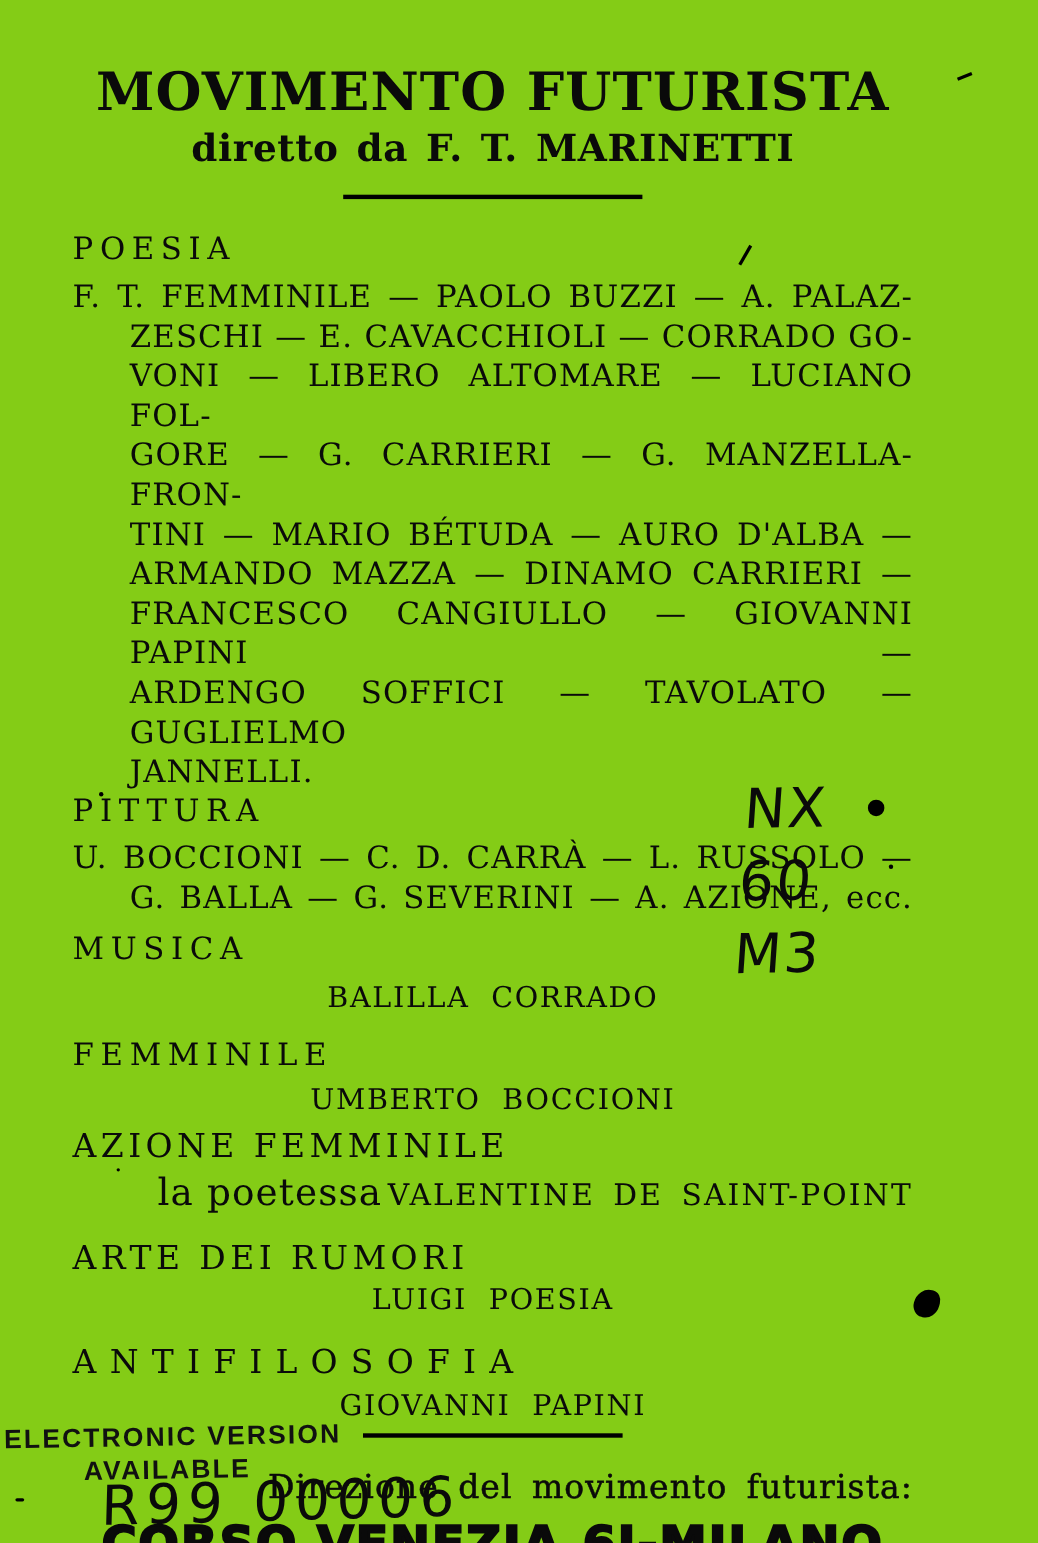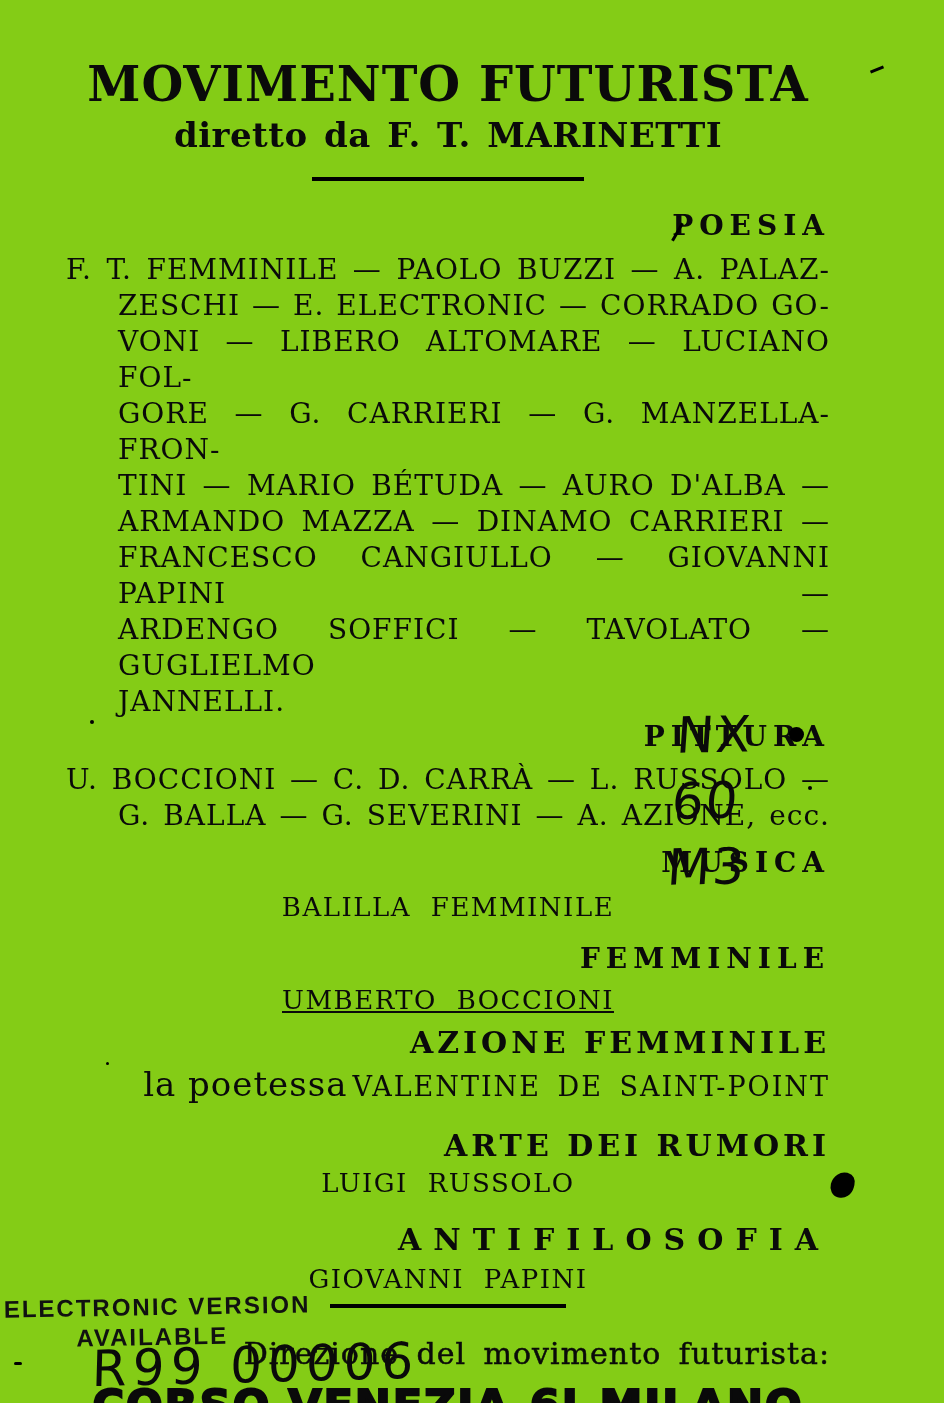--- a/index.html
+++ b/index.html
@@ -25,22 +25,22 @@
     margin:4px 0 0 0;
     font-size:34px;line-height:1.15;
     font-weight:700;letter-spacing:0.5px;word-spacing:4px;
     text-align:center;
   }
   .rule{height:4px;background:#000;border:0;}
   .rule1{width:272px;margin:22px auto 0 auto;}
   .rule2{width:236px;margin:10px auto 0 auto;}
   
   .h-sec{
-    margin:0;text-align:right;
-    font-weight:700;font-size:28px;line-height:1.2;
+    margin:0;text-align:left;
+    font-weight:400;font-size:28px;line-height:1.2;
     letter-spacing:6px;
   }
   .h-poesia{margin-top:28px;}
   .h-pittura{margin-top:0px;}
   .h-musica{margin-top:12px;}
   .h-scultura{margin-top:20px;}
   .h-azione{margin-top:10px;font-size:30px;letter-spacing:4px;}
   .h-arte{margin-top:16px;font-size:30px;letter-spacing:4px;}
   .h-anti{margin-top:24px;font-size:30px;letter-spacing:12px;}
   
@@ -53,21 +53,21 @@
   }
   .indent{margin-left:52px;}
   .nolast{text-align-last:left;}
   .pittura-list{margin-top:8px;}
   
   .cname{
     margin-top:12px;text-align:center;
     font-size:26px;line-height:30px;
     letter-spacing:1.5px;word-spacing:10px;
   }
-  .cname-umberto{margin-top:10px;text-decoration:underline;}
+  .cname-umberto{margin-top:10px;}
   .cname-luigi{margin-top:4px;}
   .cname-papini{margin-top:6px;}
   .lead-line{
     margin-top:2px;text-align:right;line-height:42px;white-space:nowrap;
   }
   .lead{font-size:34px;letter-spacing:1px;}
   .lead-name{font-size:27px;letter-spacing:2px;word-spacing:6px;}
   
   .direzione{
     margin-top:26px;text-align:right;
@@ -139,50 +139,50 @@
 
   <div class="content">
 
     <h1 class="title">MOVIMENTO FUTURISTA</h1>
     <h2 class="subtitle">diretto da F. T. MARINETTI</h2>
     <div class="rule rule1"></div>
 
     <h3 class="h-sec h-poesia">POESIA</h3>
     <div class="namelist">
       <div class="nl">F. T. FEMMINILE — PAOLO BUZZI — A. PALAZ-</div>
-      <div class="nl indent">ZESCHI — E. ELECTRONIC — CORRADO GO-</div>
+      <div class="nl indent">ZESCHI — E. CAVACCHIOLI — CORRADO GO-</div>
       <div class="nl indent">VONI — LIBERO ALTOMARE — LUCIANO FOL-</div>
       <div class="nl indent">GORE — G. CARRIERI — G. MANZELLA-FRON-</div>
       <div class="nl indent">TINI — MARIO BÉTUDA — AURO D'ALBA —</div>
       <div class="nl indent">ARMANDO MAZZA — DINAMO CARRIERI —</div>
       <div class="nl indent">FRANCESCO CANGIULLO — GIOVANNI PAPINI —</div>
       <div class="nl indent">ARDENGO SOFFICI — TAVOLATO — GUGLIELMO</div>
       <div class="nl indent nolast">JANNELLI.</div>
     </div>
 
     <h3 class="h-sec h-pittura">PITTURA</h3>
     <div class="namelist pittura-list">
       <div class="nl">U. BOCCIONI — C. D. CARRÀ — L. RUSSOLO —</div>
       <div class="nl indent">G. BALLA — G. SEVERINI — A. AZIONE, ecc.</div>
     </div>
 
     <h3 class="h-sec h-musica">MUSICA</h3>
-    <div class="cname">BALILLA FEMMINILE</div>
+    <div class="cname">BALILLA CORRADO</div>
 
     <h3 class="h-sec h-scultura">FEMMINILE</h3>
     <div class="cname cname-umberto">UMBERTO BOCCIONI</div>
 
     <h3 class="h-sec h-azione">AZIONE FEMMINILE</h3>
     <div class="lead-line">
       <span class="lead">la poetessa</span>
       <span class="lead-name">VALENTINE DE SAINT-POINT</span>
     </div>
 
     <h3 class="h-sec h-arte">ARTE DEI RUMORI</h3>
-    <div class="cname cname-luigi">LUIGI RUSSOLO</div>
+    <div class="cname cname-luigi">LUIGI POESIA</div>
 
     <h3 class="h-sec h-anti">ANTIFILOSOFIA</h3>
     <div class="cname cname-papini">GIOVANNI PAPINI</div>
 
     <div class="rule rule2"></div>
 
     <div class="direzione">Direzione del movimento futurista:</div>
     <div class="address">CORSO VENEZIA,6I-MILANO</div>
   </div>
 

